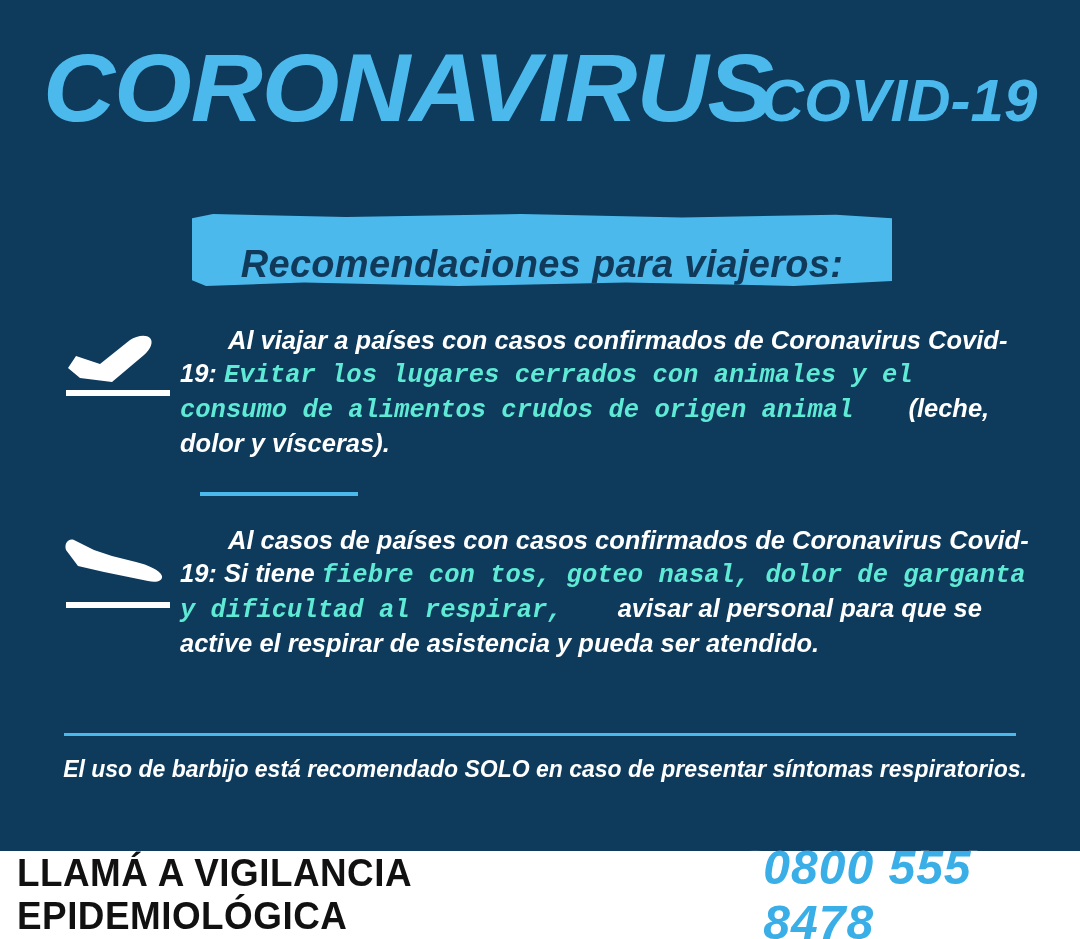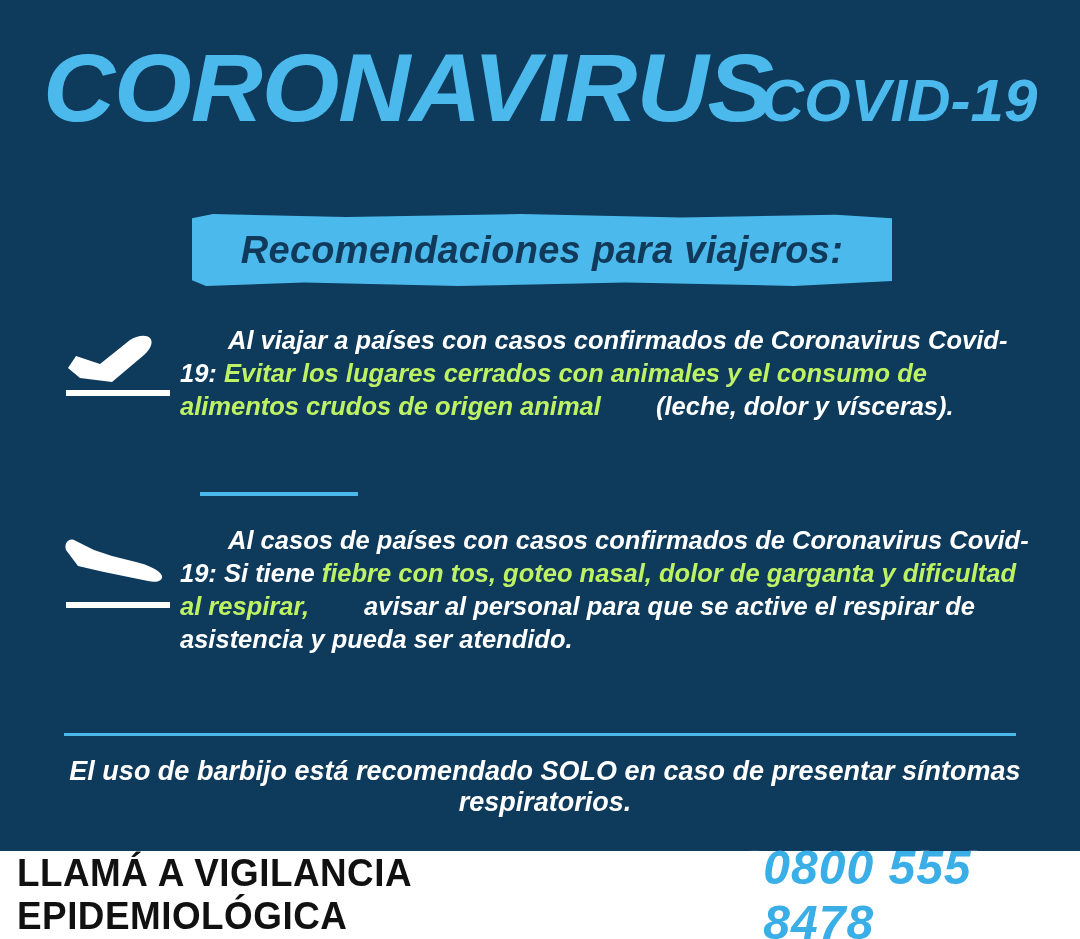--- a/index.html
+++ b/index.html
@@ -55,21 +55,21 @@
 
   
   .banner {
     position: absolute;
     left: 192px;
     top: 214px;
     width: 700px;
     height: 72px;
     background: #4bb9ec;
     display: flex;
-    align-items: center;
+    align-items: flex-end;
     justify-content: center;
     
     clip-path: polygon(0% 6%, 3% 0%, 22% 4%, 47% 0%, 70% 5%, 92% 1%, 100% 6%,
                        100% 93%, 86% 100%, 62% 95%, 38% 100%, 16% 95%, 2% 100%, 0% 92%);
   }
   .banner-text {
     font-family: "Liberation Sans", sans-serif;
     font-weight: bold;
     font-style: italic;
     font-size: 38px;
@@ -91,21 +91,21 @@
   }
   .block-text {
     flex: 1;
     color: #ffffff;
     font-family: "Liberation Sans", sans-serif;
     font-size: 25.5px;
     line-height: 1.30;
   }
   .b { font-weight: bold; font-style: italic; margin-left: 48px; }
   .i { font-style: italic; font-weight: bold; }
-  .lt { color: #bef264; font-style: italic; font-weight: bold; }
+  .lt { color: #5eead4; font-style: italic; font-weight: bold; font-family: Liberation Mono, monospace; }
 
   #block-1 { left: 60px; top: 324px; width: 970px; }
   #block-2 { left: 60px; top: 524px; width: 970px; }
 
   
   .plane-svg { display: block; }
 
   
   .divider-short {
     position: absolute;
@@ -128,21 +128,21 @@
   .footnote {
     position: absolute;
     left: 60px;
     top: 756px;
     width: 970px;
     text-align: center;
     color: #ffffff;
     font-family: "Liberation Sans", sans-serif;
     font-style: italic;
     font-weight: bold;
-    font-size: 27px;
+    font-size: 23px;
   }
 
   
   .watermark {
     position: absolute;
     right: 34px;
     bottom: 36px;
     display: flex;
     align-items: center;
     opacity: 0.22;

